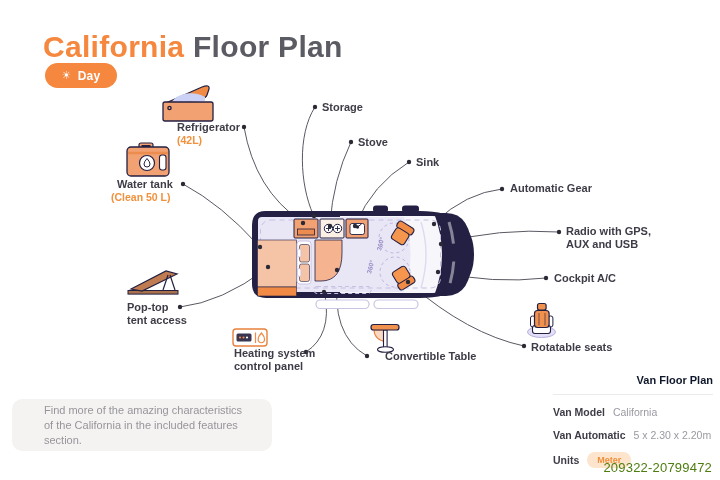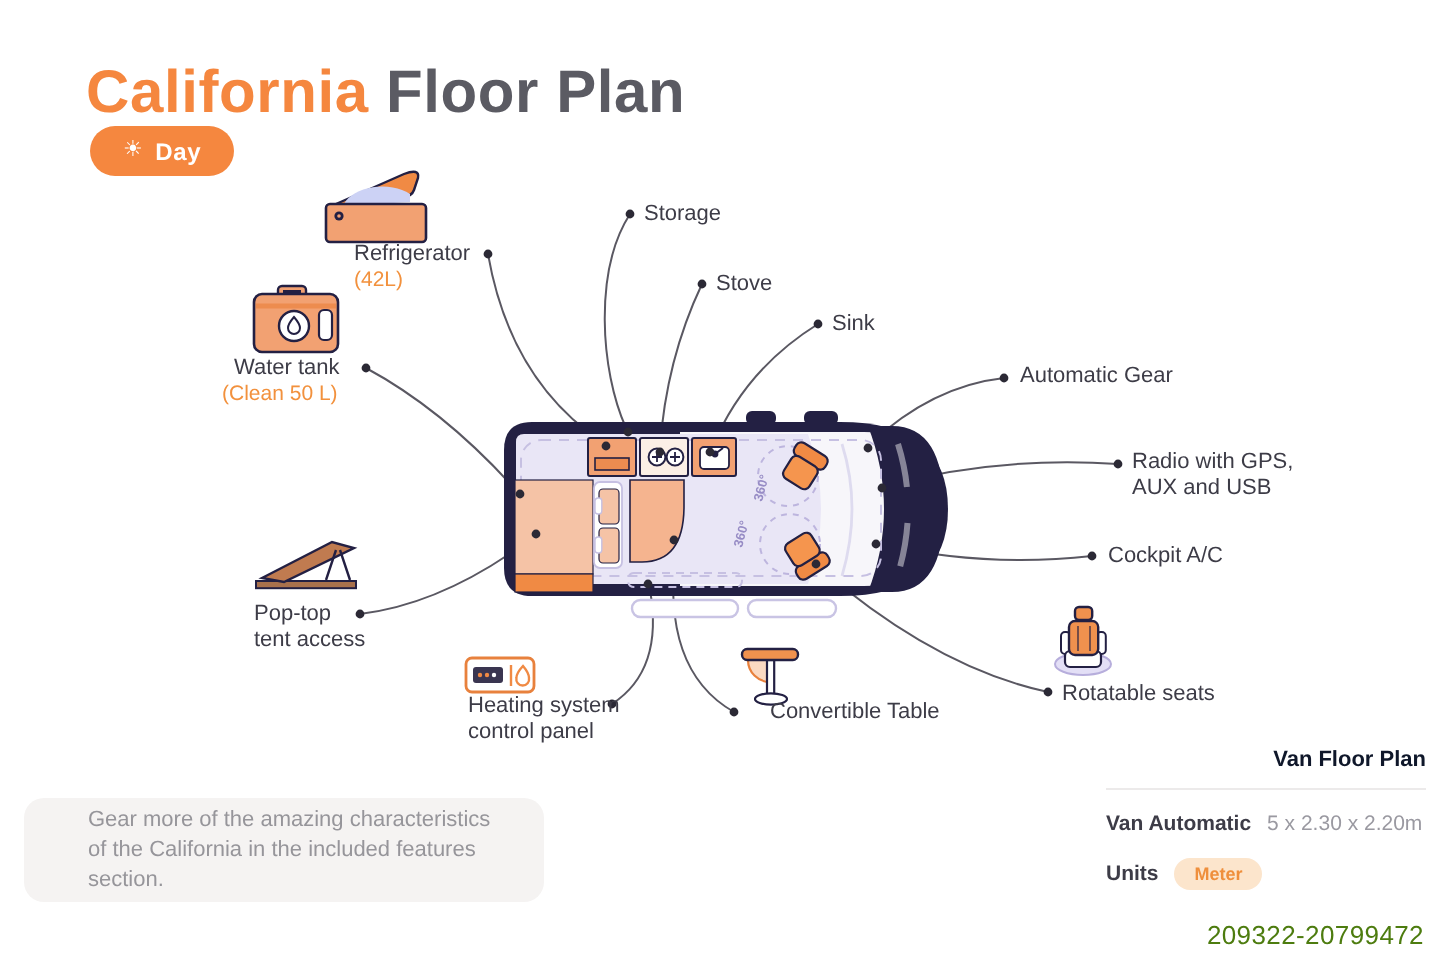--- a/index.html
+++ b/index.html
@@ -16,21 +16,21 @@
   .title .accent{color:#F5873F;}
   .day-btn{
     position:absolute;left:45px;top:63px;height:25px;min-width:72px;
     background:#F5873F;border:none;border-radius:13px;
     color:#fff;font-weight:700;font-size:12px;letter-spacing:.3px;
     display:flex;align-items:center;justify-content:center;gap:6px;
     font-family:inherit;cursor:pointer;padding:0 14px;box-sizing:border-box;
   }
   .day-btn .sun{font-size:11px;line-height:1;}
   svg.diagram{position:absolute;left:0;top:0;}
-  .callout{position:absolute;font-weight:400;font-size:11px;line-height:13px;color:#3D3C47;white-space:nowrap;}
+  .callout{position:absolute;font-weight:700;font-size:11px;line-height:13px;color:#3D3C47;white-space:nowrap;}
   .callout .sub{color:#F2913D;font-size:10.5px;}
   .note-box{
     position:absolute;left:12px;top:399px;width:260px;height:52px;
     background:#F5F3F2;border-radius:10px;
     display:flex;flex-direction:column;justify-content:center;
     padding-left:32px;box-sizing:border-box;
     font-size:11px;line-height:15px;color:#96959A;
   }
   .panel{position:absolute;left:553px;top:374px;width:160px;}
   .panel h2{margin:0;font-size:11px;font-weight:700;color:#0f172a;text-align:right;}
@@ -252,27 +252,31 @@
 
 <div class="callout" style="left:234px;top:347px">
   <div>Heating system</div>
   <div>control panel</div>
 </div>
 
 <div class="callout" style="left:385px;top:350px">Convertible Table</div>
 <div class="callout" style="left:531px;top:341px">Rotatable seats</div>
 
 <div class="note-box">
-  <span>Gear more of the amazing characteristics</span>
+  <span>Find more of the amazing characteristics</span>
   <span>of the California in the included features section.</span>
 </div>
 
 <div class="panel">
   <h2>Van Floor Plan</h2>
   <div class="divider"></div>
+  <div class="row">
+    <span class="lbl">Van Model</span>
+    <span class="val">California</span>
+  </div>
   <div class="row">
     <span class="lbl">Van Automatic</span>
     <span class="val">5 x 2.30 x 2.20m</span>
   </div>
   <div class="row">
     <span class="lbl">Units</span>
     <button class="badge">Meter</button>
   </div>
 </div>
 

